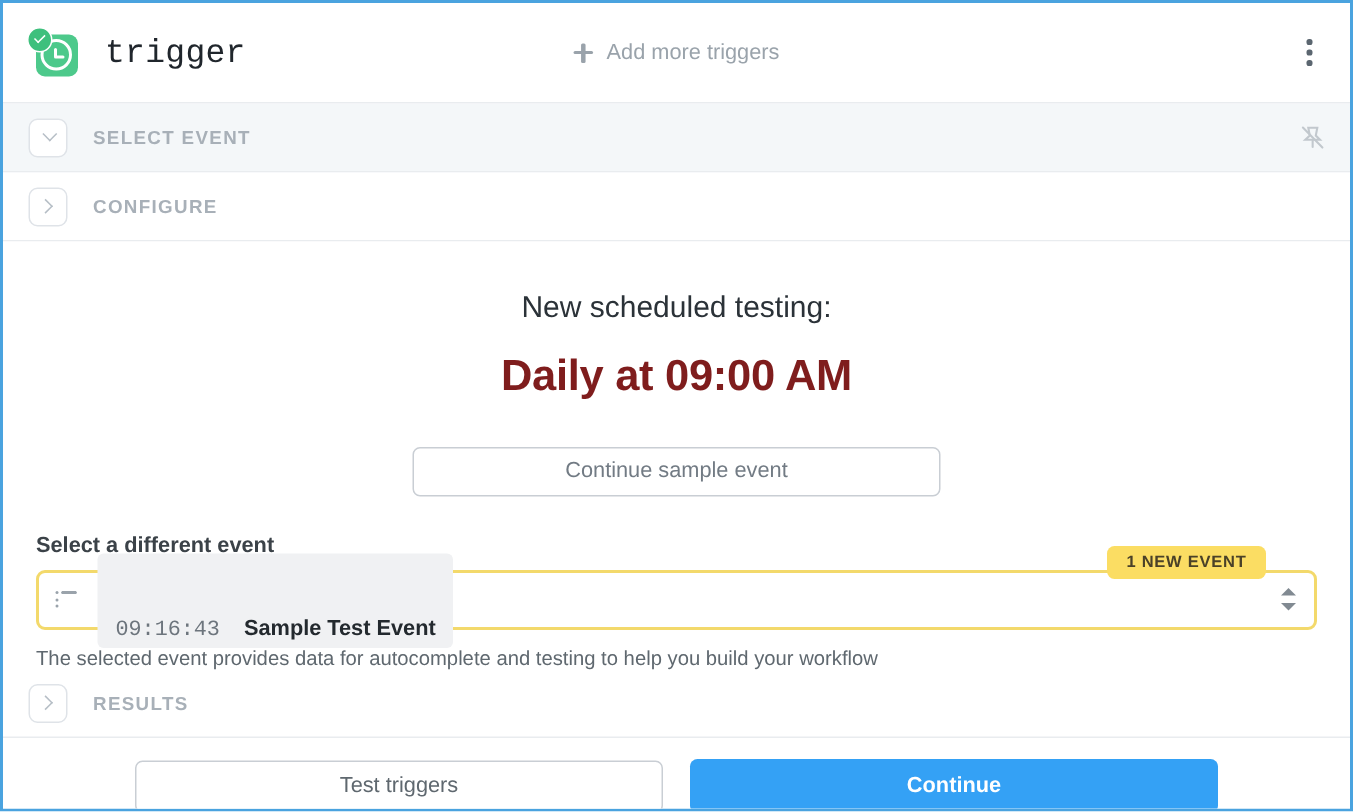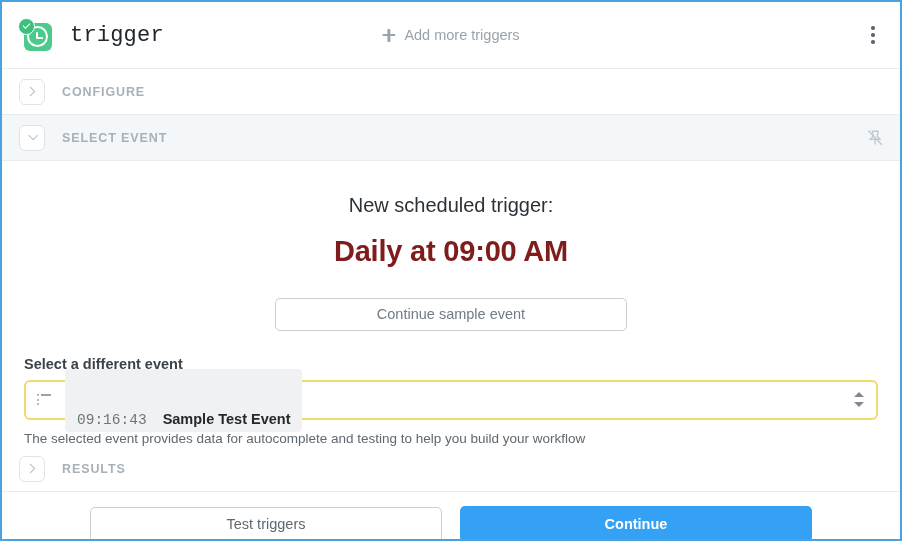--- a/index.html
+++ b/index.html
@@ -376,52 +376,53 @@
       <span>Add more triggers</span>
     </div>
 
     <div class="kebab">
       <span></span>
         <span></span>
         <span></span>
     </div>
   </div>
 
-  <div class="section-row">
-    <div class="chev-box">
-      <span class="chev right"></span>
-    </div>
-    <div class="section-label">CONFIGURE</div>
-  </div>
-
   <div class="section-row active">
     <div class="chev-box">
       <span class="chev down"></span>
     </div>
     <div class="section-label">SELECT EVENT</div>
     <div class="pin-icon">
       <svg width="22" height="22" viewBox="0 0 22 22">
         <g stroke="#9aa3ab" stroke-width="1.4" fill="none" stroke-linecap="round">
           <path d="M8.2 4.2 H14.2 L13.2 9.4 L16 12.2 H6.2 L9.2 9.4 Z"></path>
           <path d="M11.1 12.3 V17"></path>
           <path d="M4.6 4.0 L17.6 17.4"></path>
         </g>
       </svg>
     </div>
   </div>
 
+  <div class="section-row">
+    <div class="chev-box">
+      <span class="chev right"></span>
+    </div>
+    <div class="section-label">CONFIGURE</div>
+  </div>
+
   <div class="body">
-    <div class="event-heading">New scheduled trigger:</div>
+    <div class="event-heading">New scheduled testing:</div>
     <div class="event-value">Daily at 09:00 AM</div>
 
     <button class="generate-btn">Continue sample event</button>
 
     <div class="select-label">Select a different event</div>
 
     <div class="select-wrap">
+      <div class="new-event-badge">1 NEW EVENT</div>
 
       <div class="select-box">
         <span class="list-icon">
           <u></u>
             <u></u>
             <u></u>
           <i></i>
             <i></i>
             <i></i>
         </span>

